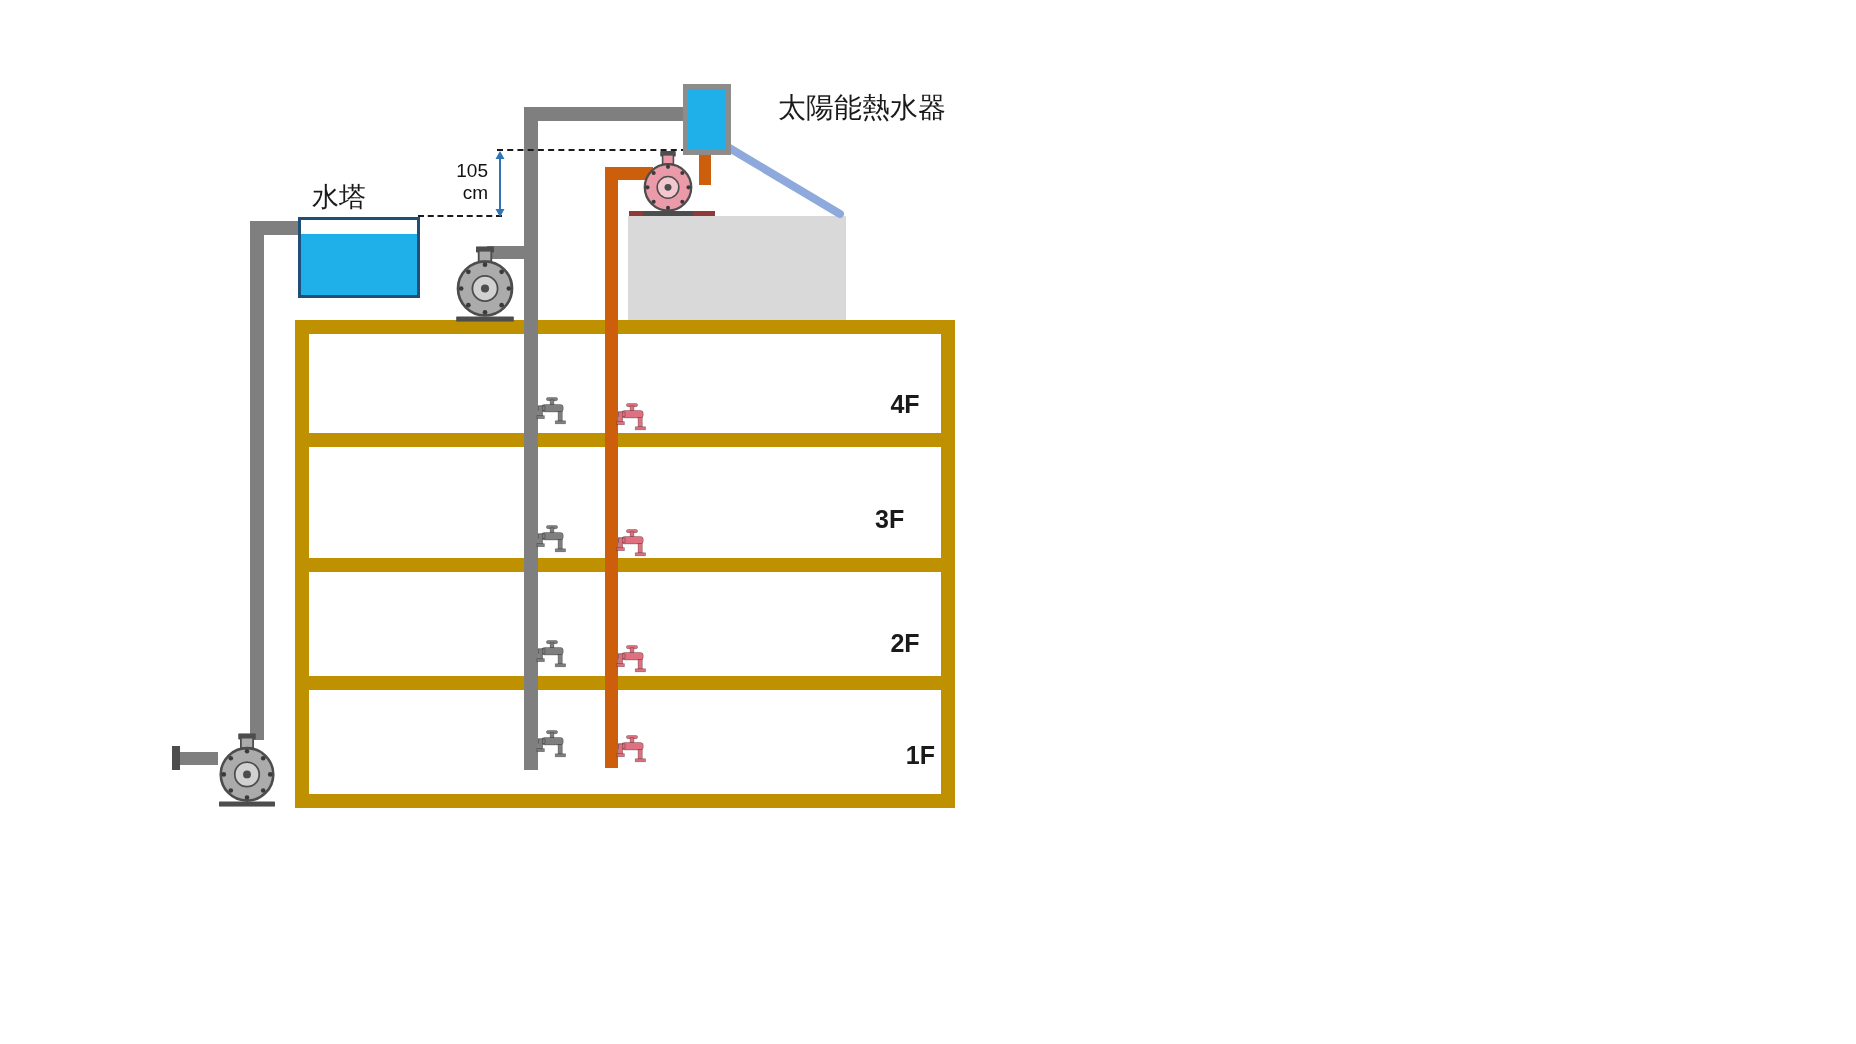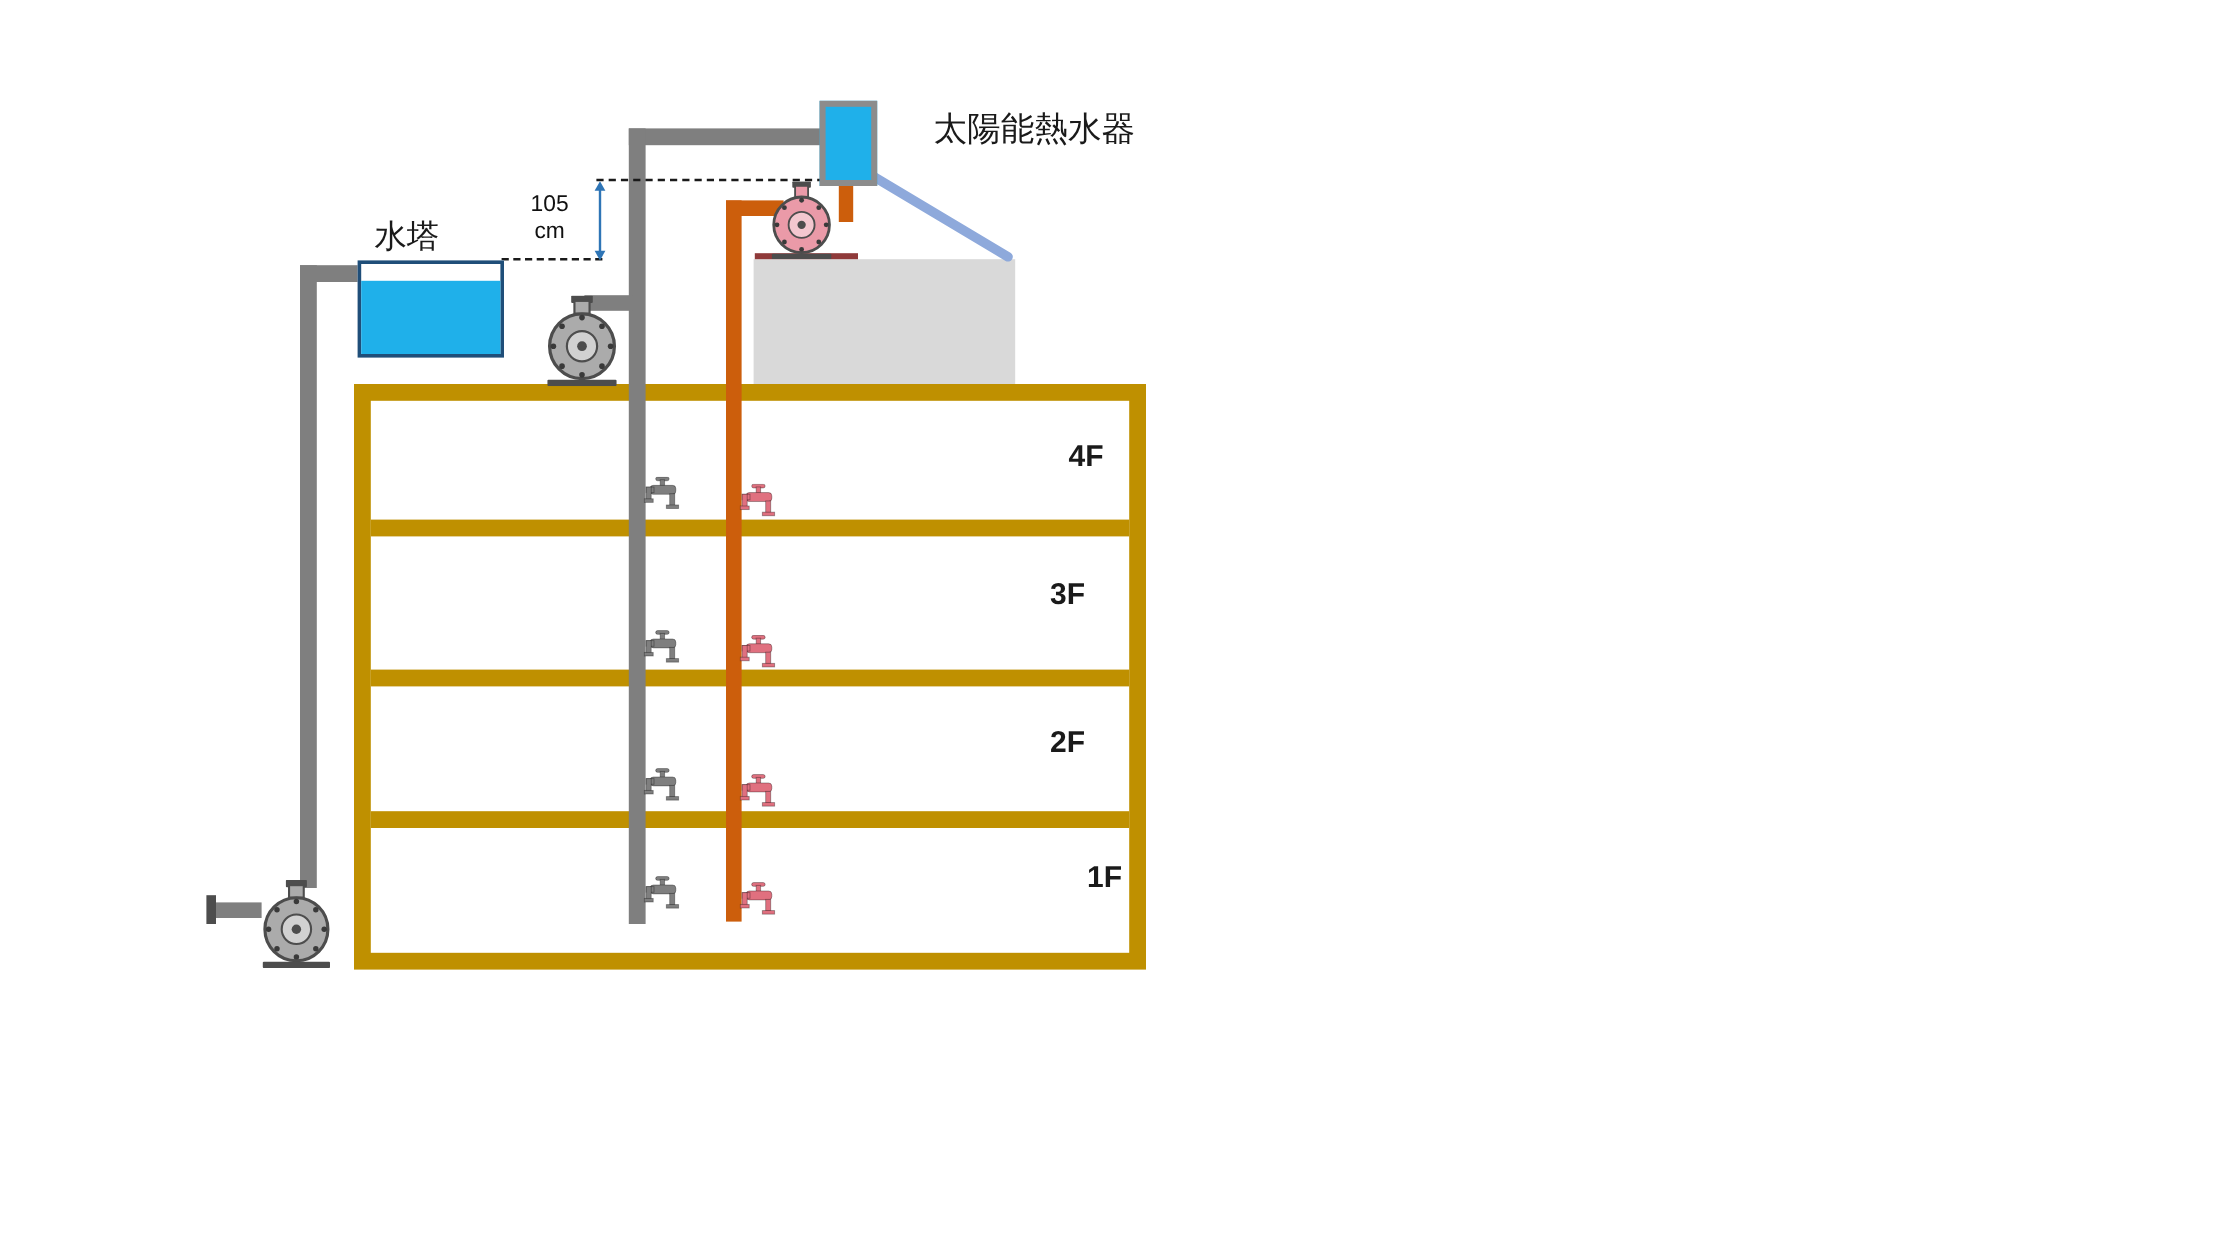--- a/index.html
+++ b/index.html
@@ -4,21 +4,21 @@
 <style>
   html,body{margin:0;padding:0;background:#ffffff;}
   .canvas{position:relative;width:1856px;height:1044px;background:#ffffff;overflow:hidden;
           font-family:"Liberation Sans",sans-serif;}
   .abs{position:absolute;}
   .pipe-cold{background:var(--cold-pipe,#7F7F7F);}
   .pipe-hot{background:var(--hot-pipe,#CC5E0C);}
   .dashed{border-top:2px dashed #1a1a1a;height:0;}
   .building{border:14px solid var(--building,#BF9000);box-sizing:border-box;background:transparent;}
   .divider{width:632px;height:14px;background:var(--building,#BF9000);}
-  .floor-label{font-weight:700;font-size:25px;color:#1a1a1a;line-height:30px;}
+  .floor-label{font-weight:700;font-size:25px;color:#1a1a1a;line-height:30px;margin-top:24px;}
   .cjk-label{color:#1a1a1a;line-height:1.15;}
   .measure-label{font-size:19px;color:#111111;}
   .tank{border:3px solid var(--tank-border,#1F4E79);background:#ffffff;box-sizing:border-box;}
   .tank-water{position:absolute;left:0;right:0;bottom:0;background:var(--water,#1FB0EA);}
   .heater{background:var(--water,#1FB0EA);border:5px solid #8C8C8C;box-sizing:border-box;}
   .faucet.cold{color:var(--cold-faucet,#7F7F7F);}
   .faucet.hot{color:var(--hot-faucet,#E0707F);}
   .pump.cold{color:var(--cold-equipment,#ABABAB);}
   .pump.hot{color:var(--hot-equipment,#EA9AA8);}
   .pump-base{background:#8F3A3A;}
@@ -70,21 +70,21 @@
     <line x1="8" y1="8" x2="122" y2="76" stroke="var(--panel-support,#8EA9DB)" stroke-width="8" stroke-linecap="round"></line>
   </svg>
 
   <div class="abs building" style="left:295px;top:320px;width:660px;height:488px;"></div>
   <div class="abs divider" style="left:309px;top:433px;"></div>
   <div class="abs divider" style="left:309px;top:558px;"></div>
   <div class="abs divider" style="left:309px;top:676px;"></div>
 
   <div class="abs floor-label" style="left:875px;top:365px;width:60px;text-align:center;">4F</div>
   <div class="abs floor-label" style="left:875px;top:480px;width:60px;">3F</div>
-  <div class="abs floor-label" style="left:875px;top:604px;width:60px;text-align:left;">2F</div>
+  <div class="abs floor-label" style="left:875px;top:604px;width:60px;text-align:center;">2F</div>
   <div class="abs floor-label" style="left:875px;top:716px;width:60px;text-align:right;">1F</div>
 
   <div class="abs pipe-cold" style="left:524px;top:107px;width:161px;height:14px;"></div>
   <div class="abs pipe-cold" style="left:524px;top:107px;width:14px;height:663px;"></div>
   <div class="abs pipe-cold" style="left:250px;top:221px;width:52px;height:14px;"></div>
   <div class="abs pipe-cold" style="left:250px;top:221px;width:14px;height:519px;"></div>
   <div class="abs pipe-cold" style="left:487px;top:246px;width:40px;height:13px;"></div>
   <div class="abs pipe-cold" style="left:178px;top:752px;width:40px;height:13px;"></div>
   <div class="abs flange" style="left:172px;top:746px;width:8px;height:24px;"></div>
 
@@ -92,21 +92,21 @@
   <div class="abs pipe-hot" style="left:605px;top:167px;width:48px;height:13px;"></div>
   <div class="abs pipe-hot" style="left:699px;top:147px;width:12px;height:38px;"></div>
 
   <div class="abs dashed" style="left:497px;top:149px;width:190px;"></div>
   <div class="abs dashed" style="left:418px;top:215px;width:84px;"></div>
   <svg class="abs" style="left:492px;top:151px;color:var(--measure-arrow,#2E75B6)" width="16" height="66" viewBox="0 0 16 66">
     <line x1="8" y1="6" x2="8" y2="60" stroke="currentColor" stroke-width="2"></line>
     <path d="M8 0 L3.5 8 L12.5 8 Z" fill="currentColor"></path>
     <path d="M8 66 L3.5 58 L12.5 58 Z" fill="currentColor"></path>
   </svg>
-  <div class="abs measure-label" style="left:428px;top:160px;width:60px;text-align:center;">105 cm</div>
+  <div class="abs measure-label" style="left:428px;top:160px;width:60px;text-align:right;">105 cm</div>
 
   <div class="abs cjk-label" style="left:312px;top:182px;font-size:27px;">水塔</div>
   <div class="abs tank" style="left:298px;top:217px;width:122px;height:81px;">
     <div class="tank-water" style="height:61px;"></div>
   </div>
 
   <div class="abs heater" style="left:683px;top:84px;width:48px;height:71px;"></div>
   <div class="abs cjk-label" style="left:778px;top:92px;font-size:28px;">太陽能熱水器</div>
 
   <svg class="abs pump cold" style="left:449px;top:246px" width="72" height="76" viewBox="0 0 80 84">

